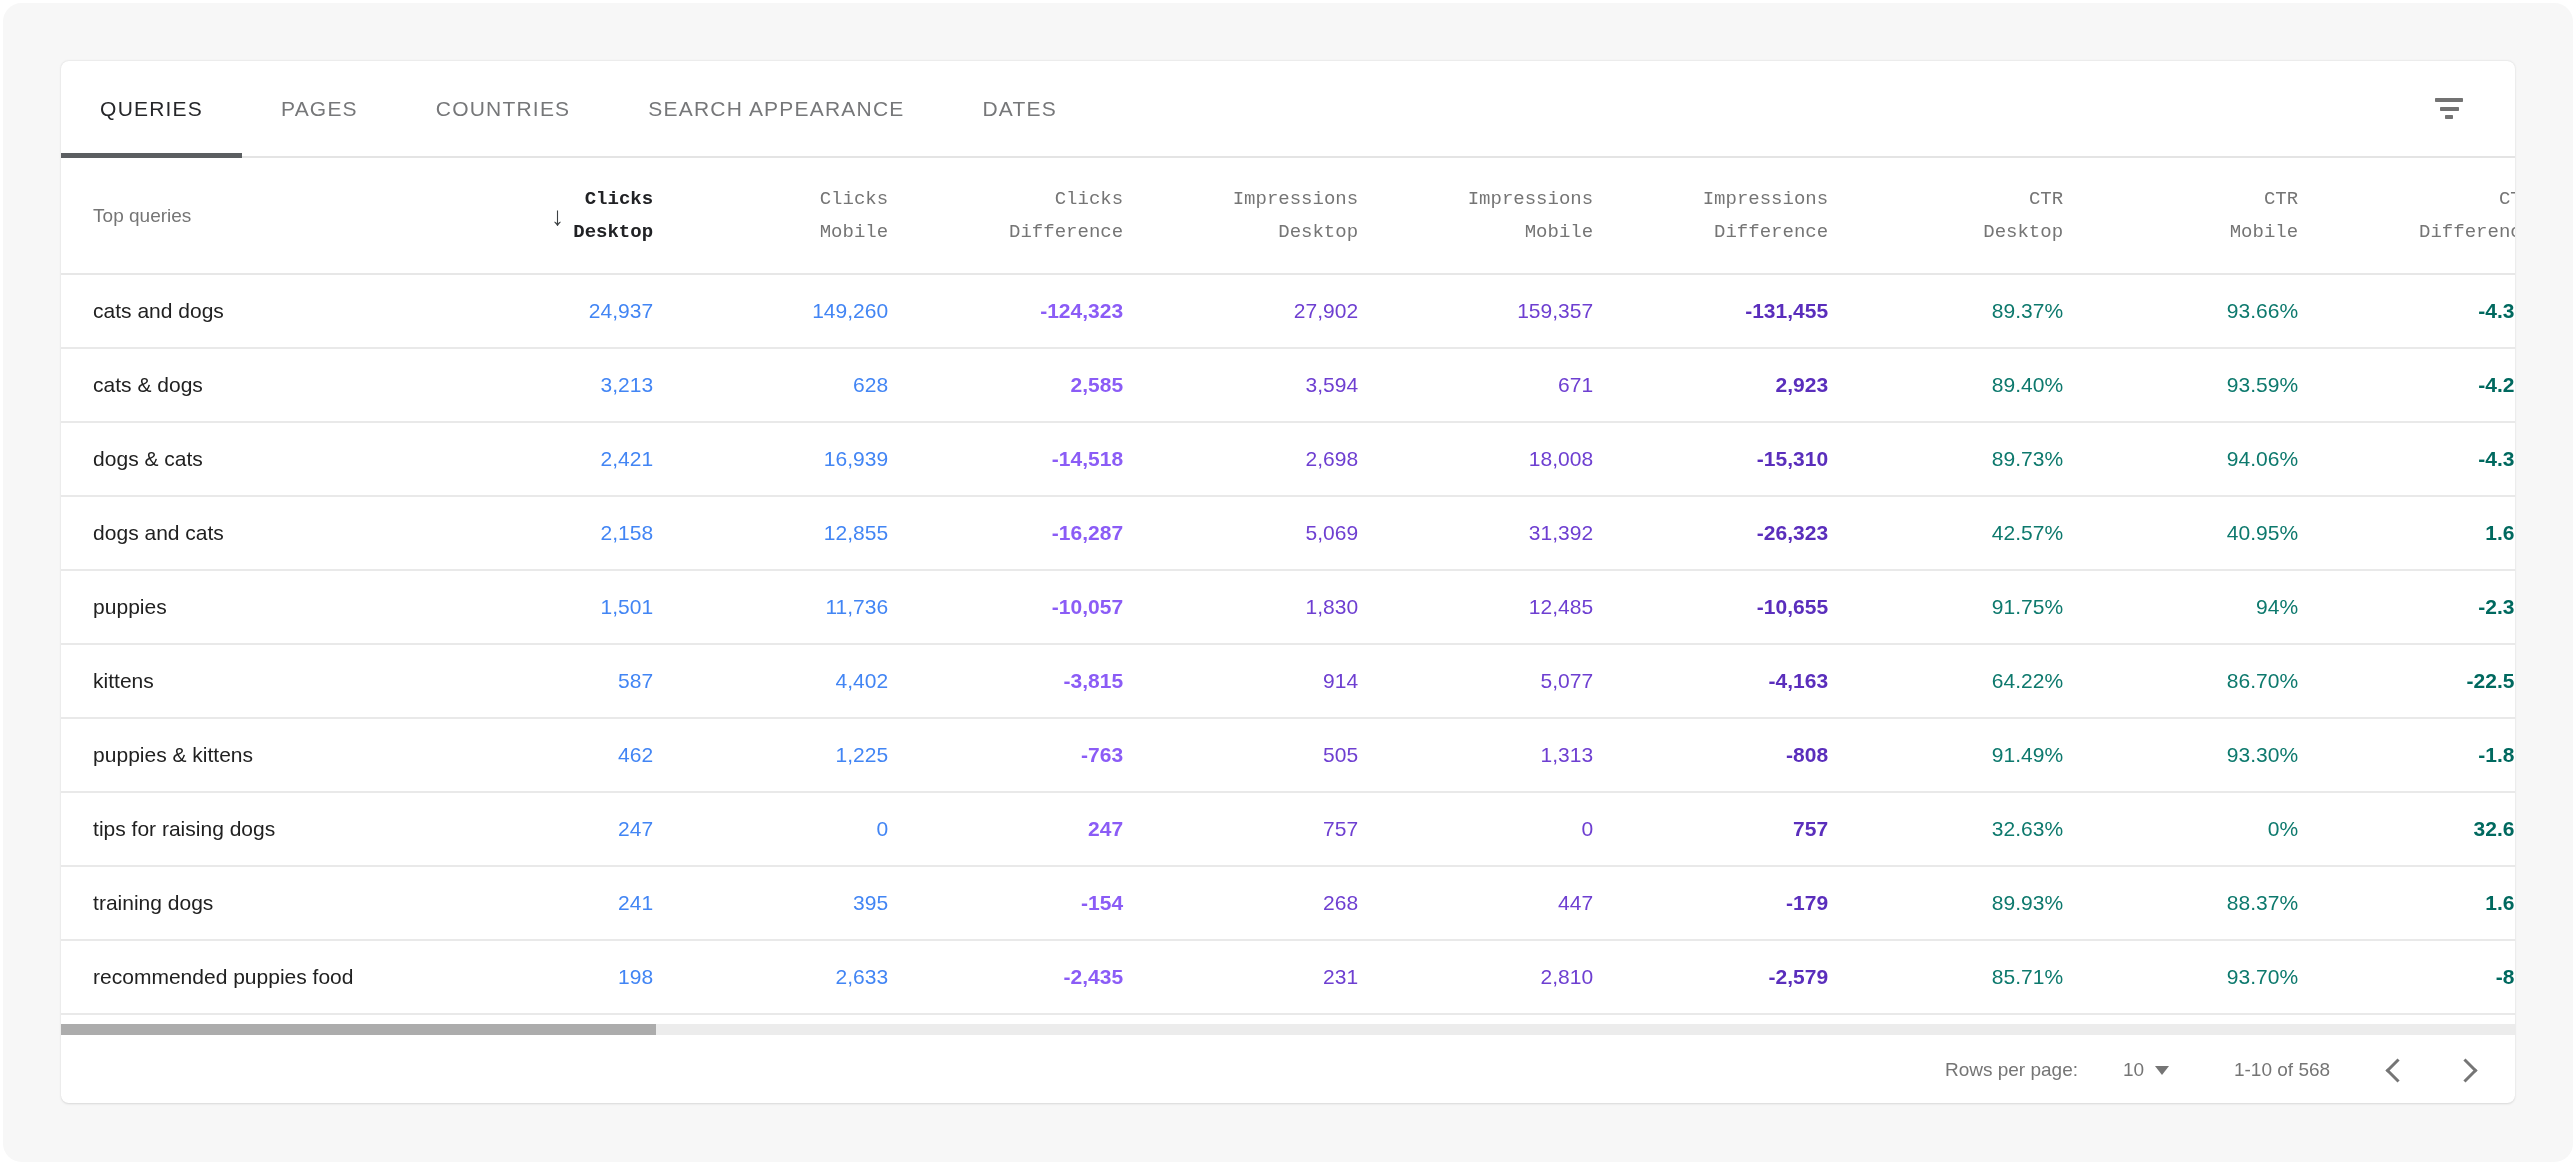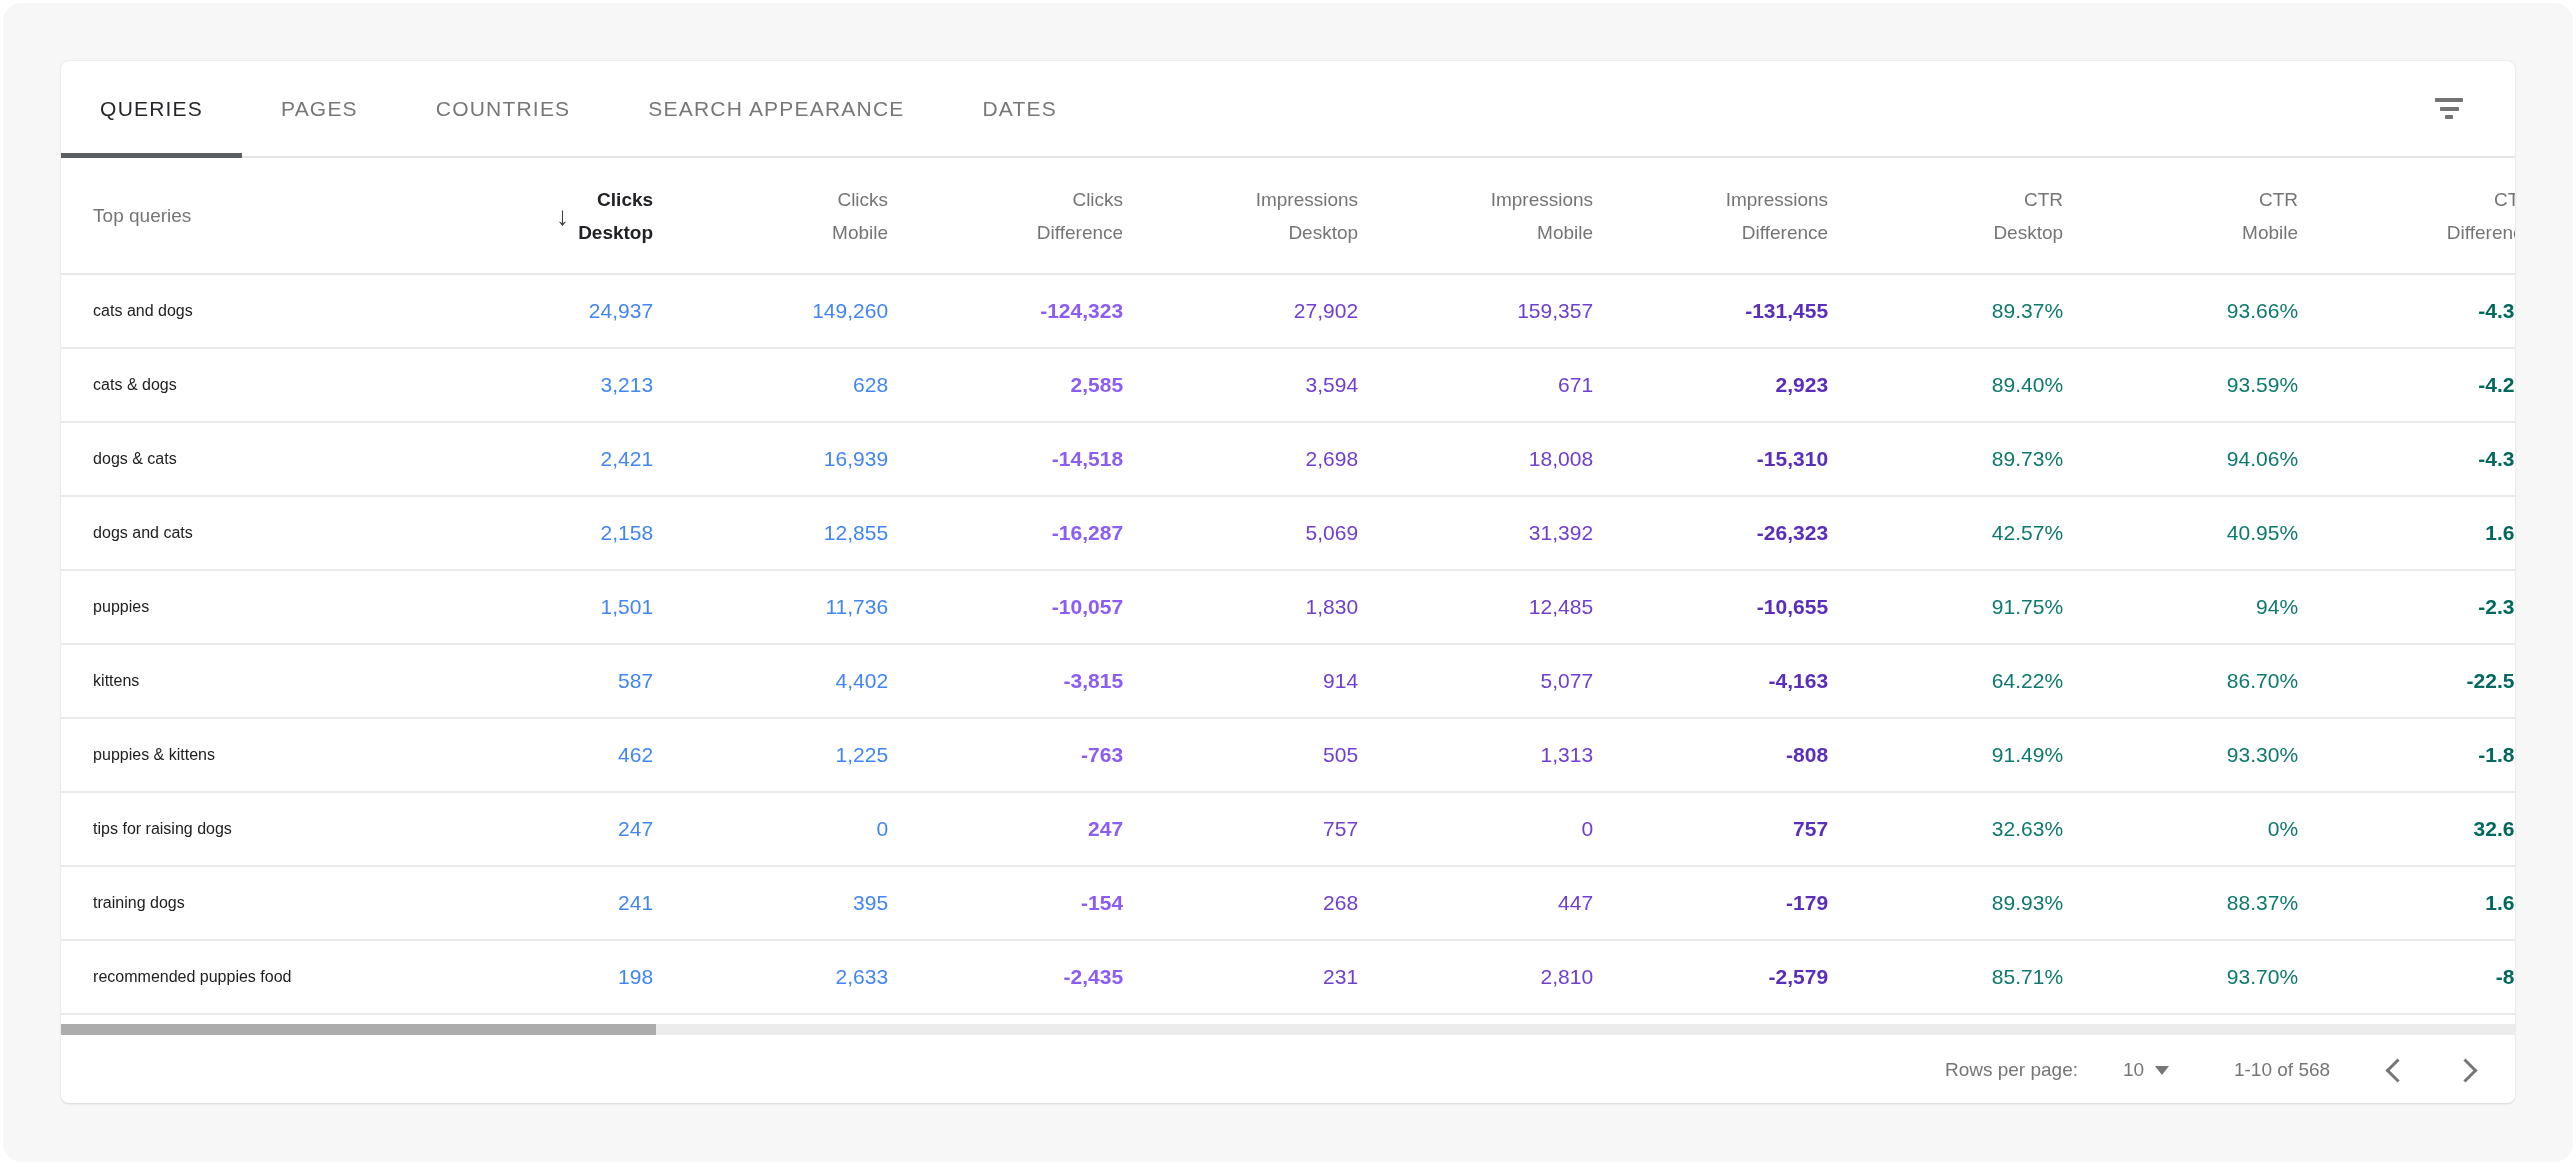--- a/index.html
+++ b/index.html
@@ -30,27 +30,27 @@
 
   
   table { border-collapse:collapse; table-layout:fixed; width:2471px; }
   col.c-q { width:357px; }
   col.c-n { width:235px; }
   th, td { vertical-align:middle; }
   thead th { height:116px; border-bottom:2.3px solid #e7e7e7; font-weight:400; }
   .th-queries { text-align:left; padding-left:32px; font-size:19px; color:#757575; }
   .th-num { text-align:right; font-size:19px; color:#757575; cursor:pointer; }
   .hdr-wrap { display:flex; justify-content:flex-end; align-items:center; gap:9.2px; }
-  .hdr-lines { display:flex; flex-direction:column; align-items:flex-end; gap:14px; line-height:1; }
+  .hdr-lines { display:flex; flex-direction:column; align-items:flex-end; gap:14px; line-height:1;font-family:Liberation Mono, monospace; }
   .th-num.sorted { color:#202124; }
   .th-num.sorted .hdr-lines { font-weight:700; }
   .sort-arrow { font-size:26px; color:#3c4043; line-height:1; }
   tbody td { height:74px; border-bottom:2.3px solid #e9e9e9; }
   tbody tr:last-child td { border-bottom:2.3px solid #e9e9e9; }
-  td.q { padding-left:32px; font-size:16px; color:#212121; cursor:pointer; }
+  td.q { padding-left:32px; font-size:21px; color:#212121; cursor:pointer; }
   td.num { text-align:right; font-size:21px; }
   .c-blue   { color:#4285f4; }
   .c-purple { color:#6e3fd1; }
   .c-teal   { color:#0d796d; }
   td.bold.c-blue   { font-weight:700; color:#8b5cf6; }
   td.bold.c-purple { font-weight:700; color:#5a2ebc; }
   td.bold.c-teal   { font-weight:700; color:#00695f; }
 
   
   .hscroll { position:relative; margin-top:9.2px; width:2454px; height:10.8px; background:#ececec; }

